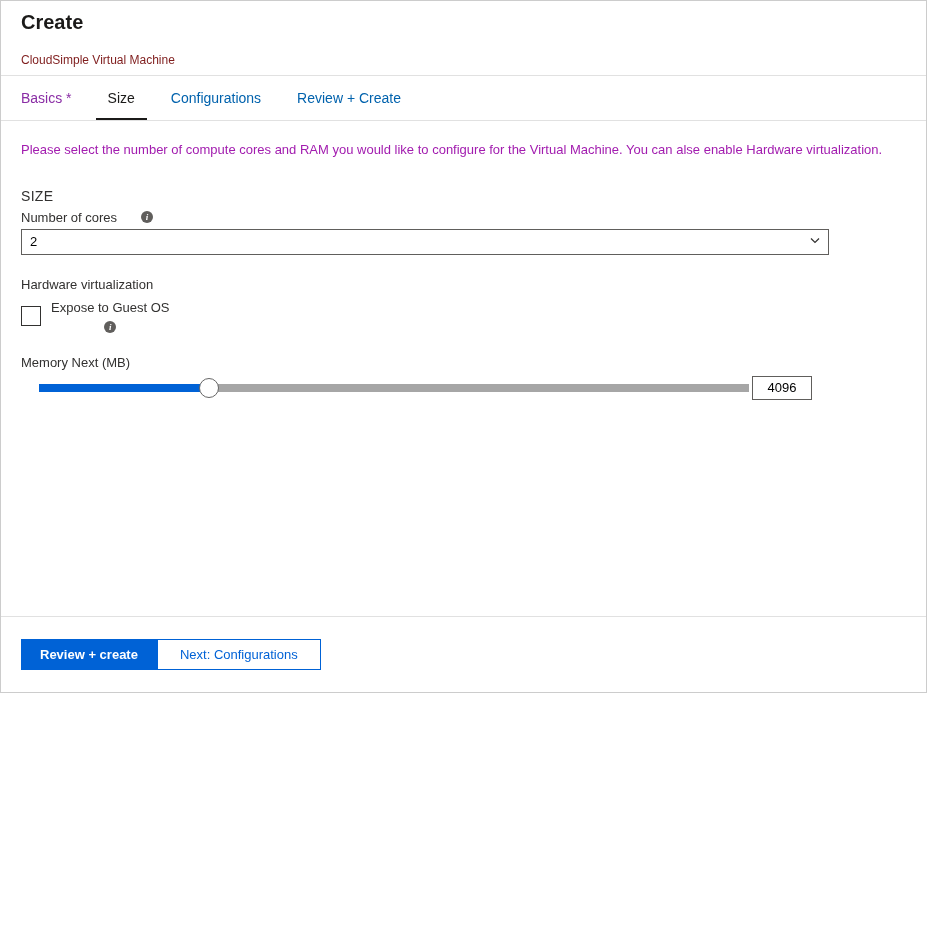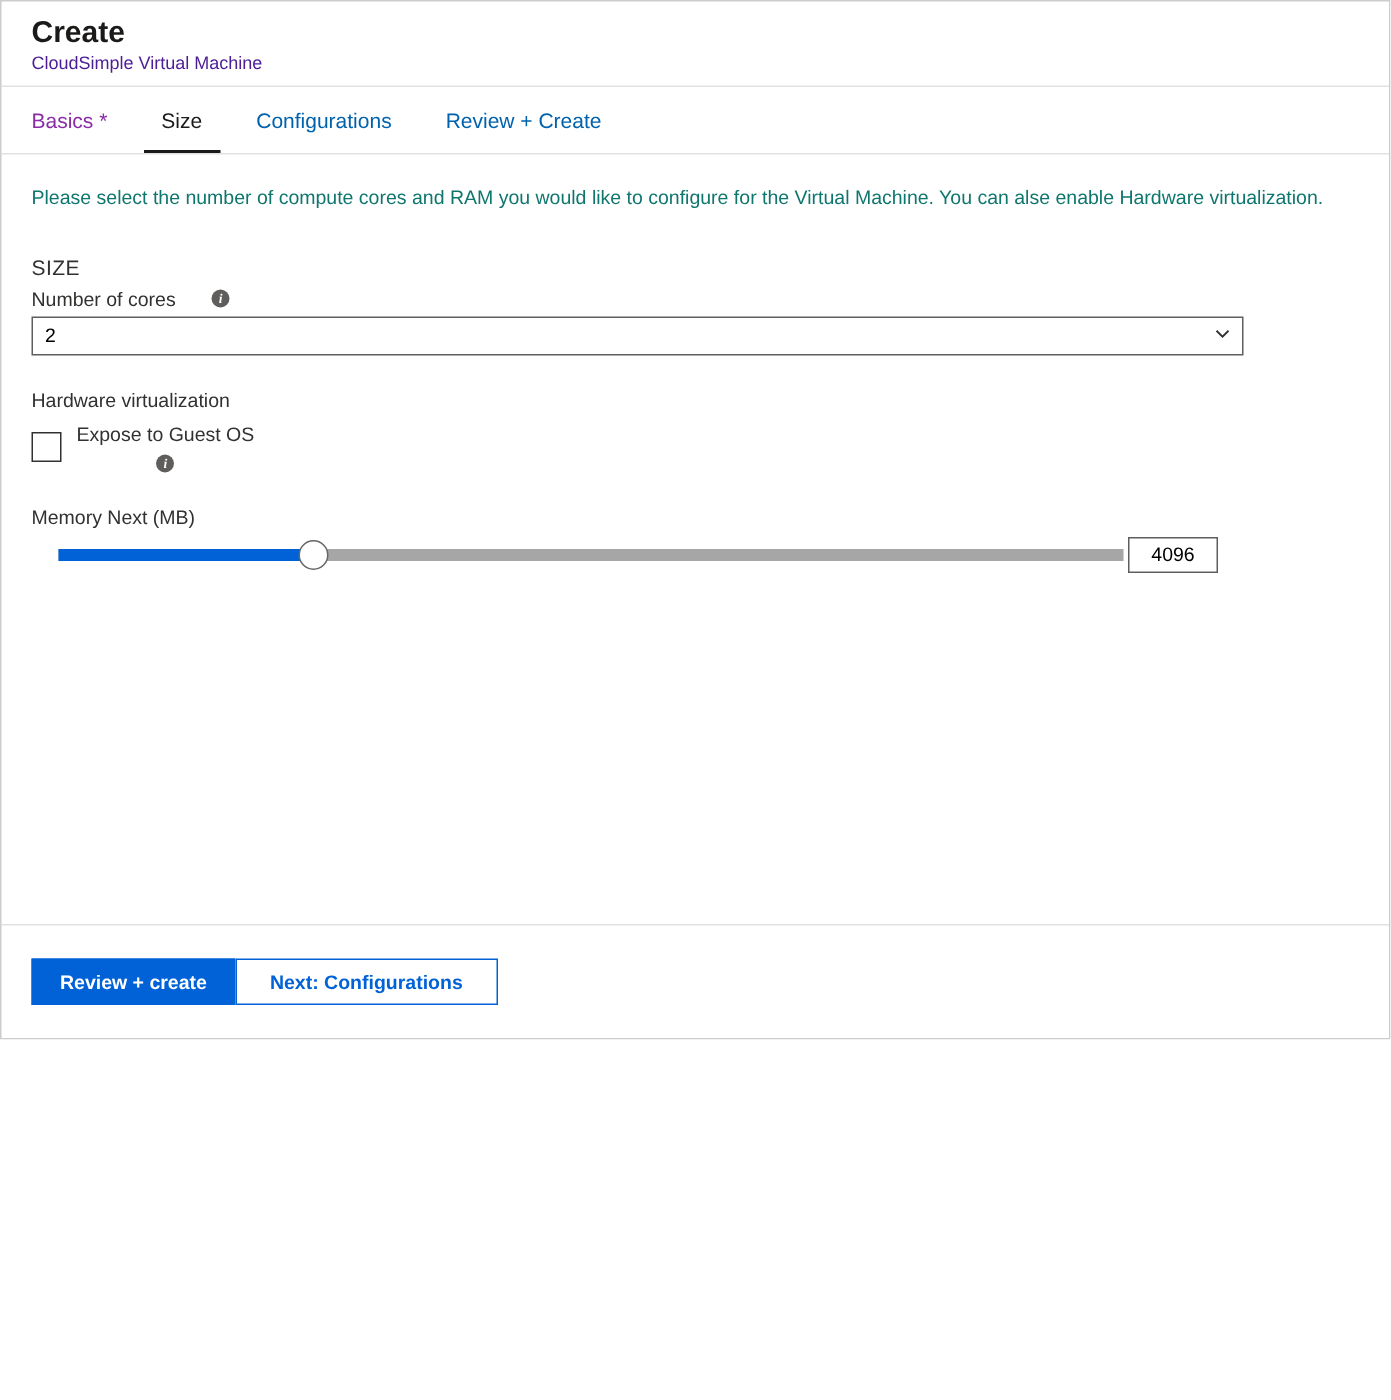--- a/index.html
+++ b/index.html
@@ -21,22 +21,22 @@
       padding: 10px 20px 8px 20px;
       border-bottom: 1px solid #e1e1e1;
     }
     .header-title {
       font-size: 20px;
       font-weight: 600;
       color: #1b1a19;
     }
     .header-subtitle {
       font-size: 12px;
-      color: #4c1d95;
-      margin-top: 1px;
+      color: #7f1d1d;
+      margin-top: 19px;
     }
     .tabs {
       display: flex;
       padding: 0 8px;
       border-bottom: 1px solid #e1e1e1;
       gap: 12px;
     }
     .tab {
       padding: 14px 12px 12px 12px;
       font-size: 14px;
@@ -51,21 +51,21 @@
       border-bottom: 2px solid #1b1a19;
     }
     .content {
       flex: 1;
       padding: 20px;
       overflow: auto;
     }
     .description {
       font-size: 13px;
       line-height: 1.45;
-      color: #0f766e;
+      color: #a21caf;
       margin-bottom: 28px;
     }
     .section-heading {
       font-size: 14px;
       color: #323130;
       margin-bottom: 6px;
       letter-spacing: 0.3px;
     }
     .field-label {
       font-size: 13px;
@@ -197,21 +197,21 @@
       font-weight: 600;
       cursor: pointer;
     }
     .btn-secondary {
       background: #fff;
       color: #0062d6;
       border: 1px solid #0062d6;
       padding: 7px 22px;
       font-size: 13px;
       font-family: inherit;
-      font-weight: 700;
+      font-weight: 400;
       cursor: pointer;
     }
   </style>
 </head>
 <body>
 
 <div class="frame">
 
   <div class="header">
     <div class="header-title">Create</div>

